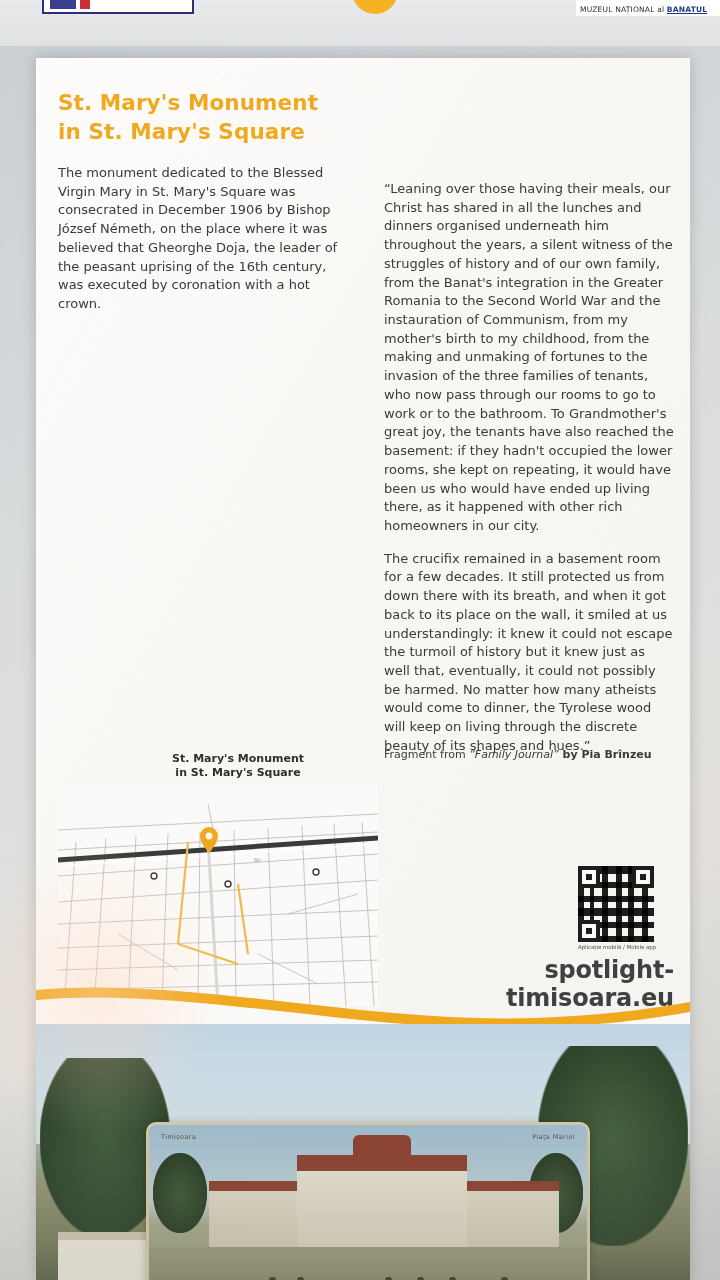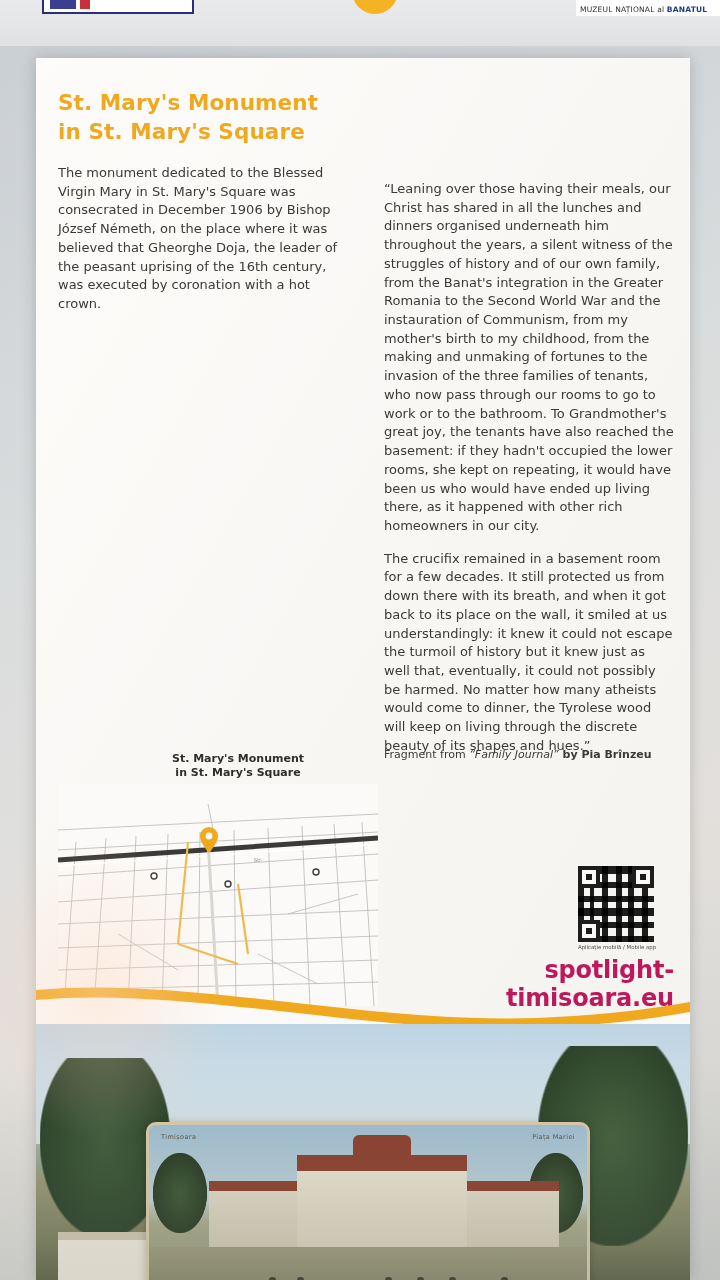--- a/index.html
+++ b/index.html
@@ -64,21 +64,21 @@
     border-top: none;
   }
   #top-right-logo .museum-text {
     position: absolute;
     left: 4px; bottom: 2px;
     font-size: 7.5px;
     letter-spacing: .2px;
     color: #2d2d2d;
     white-space: nowrap;
   }
-  #top-right-logo .museum-text b { color: #1b3c86; }
+  #top-right-logo .museum-text b { color: #1b3c86; text-decoration: underline; }
 
   
   #panel {
     position: absolute;
     left: 36px;
     top: 58px;
     width: 654px;
     height: 1222px;
     background: #fbfaf8;
     box-shadow: 0 0 14px rgba(0,0,0,.18);
@@ -204,21 +204,21 @@
     white-space: nowrap;
   }
   #website {
     position: absolute;
     left: 358px;
     top: 898px;
     width: 280px;
     text-align: right;
     font-size: 24px;
     font-weight: bold;
-    color: #be185d;
+    color: #404040;
     letter-spacing: -.2px;
   }
 
   
   #wave {
     position: absolute;
     left: 0;
     top: 926px;
     width: 654px;
     height: 52px;

